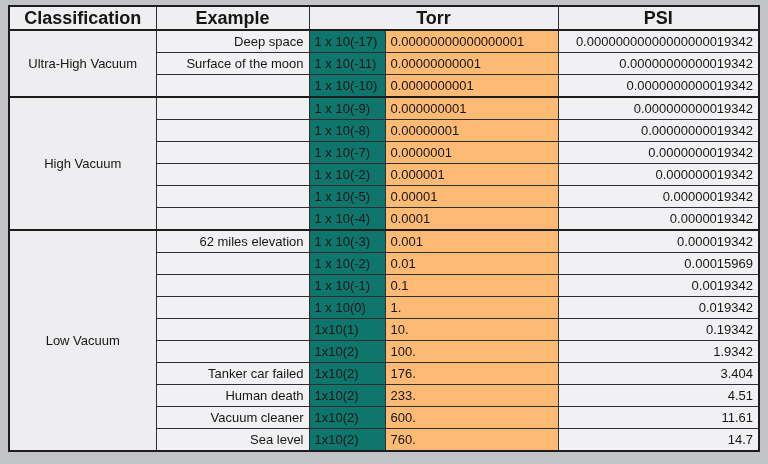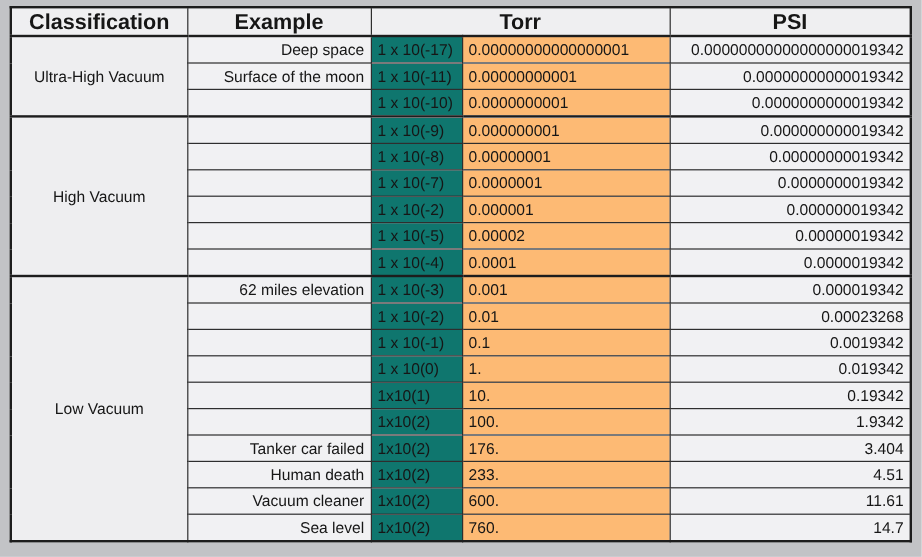--- a/index.html
+++ b/index.html
@@ -116,41 +116,41 @@
         </tr>
         <tr>
           <td class="cell-example"></td>
           <td class="cell-notation">1 x 10(-2)</td>
           <td class="cell-torr">0.000001</td>
           <td class="cell-psi">0.000000019342</td>
         </tr>
         <tr>
           <td class="cell-example"></td>
           <td class="cell-notation">1 x 10(-5)</td>
-          <td class="cell-torr">0.00002</td>
+          <td class="cell-torr">0.00001</td>
           <td class="cell-psi">0.00000019342</td>
         </tr>
         <tr>
           <td class="cell-example"></td>
           <td class="cell-notation">1 x 10(-4)</td>
           <td class="cell-torr">0.0001</td>
           <td class="cell-psi">0.0000019342</td>
         </tr>
         <tr class="group-start">
           <td class="cell-class" rowspan="10">Low Vacuum</td>
           <td class="cell-example">62 miles elevation</td>
           <td class="cell-notation">1 x 10(-3)</td>
           <td class="cell-torr">0.001</td>
           <td class="cell-psi">0.000019342</td>
         </tr>
         <tr>
           <td class="cell-example"></td>
           <td class="cell-notation">1 x 10(-2)</td>
           <td class="cell-torr">0.01</td>
-          <td class="cell-psi">0.00023268</td>
+          <td class="cell-psi">0.00015969</td>
         </tr>
         <tr>
           <td class="cell-example"></td>
           <td class="cell-notation">1 x 10(-1)</td>
           <td class="cell-torr">0.1</td>
           <td class="cell-psi">0.0019342</td>
         </tr>
         <tr>
           <td class="cell-example"></td>
           <td class="cell-notation">1 x 10(0)</td>

